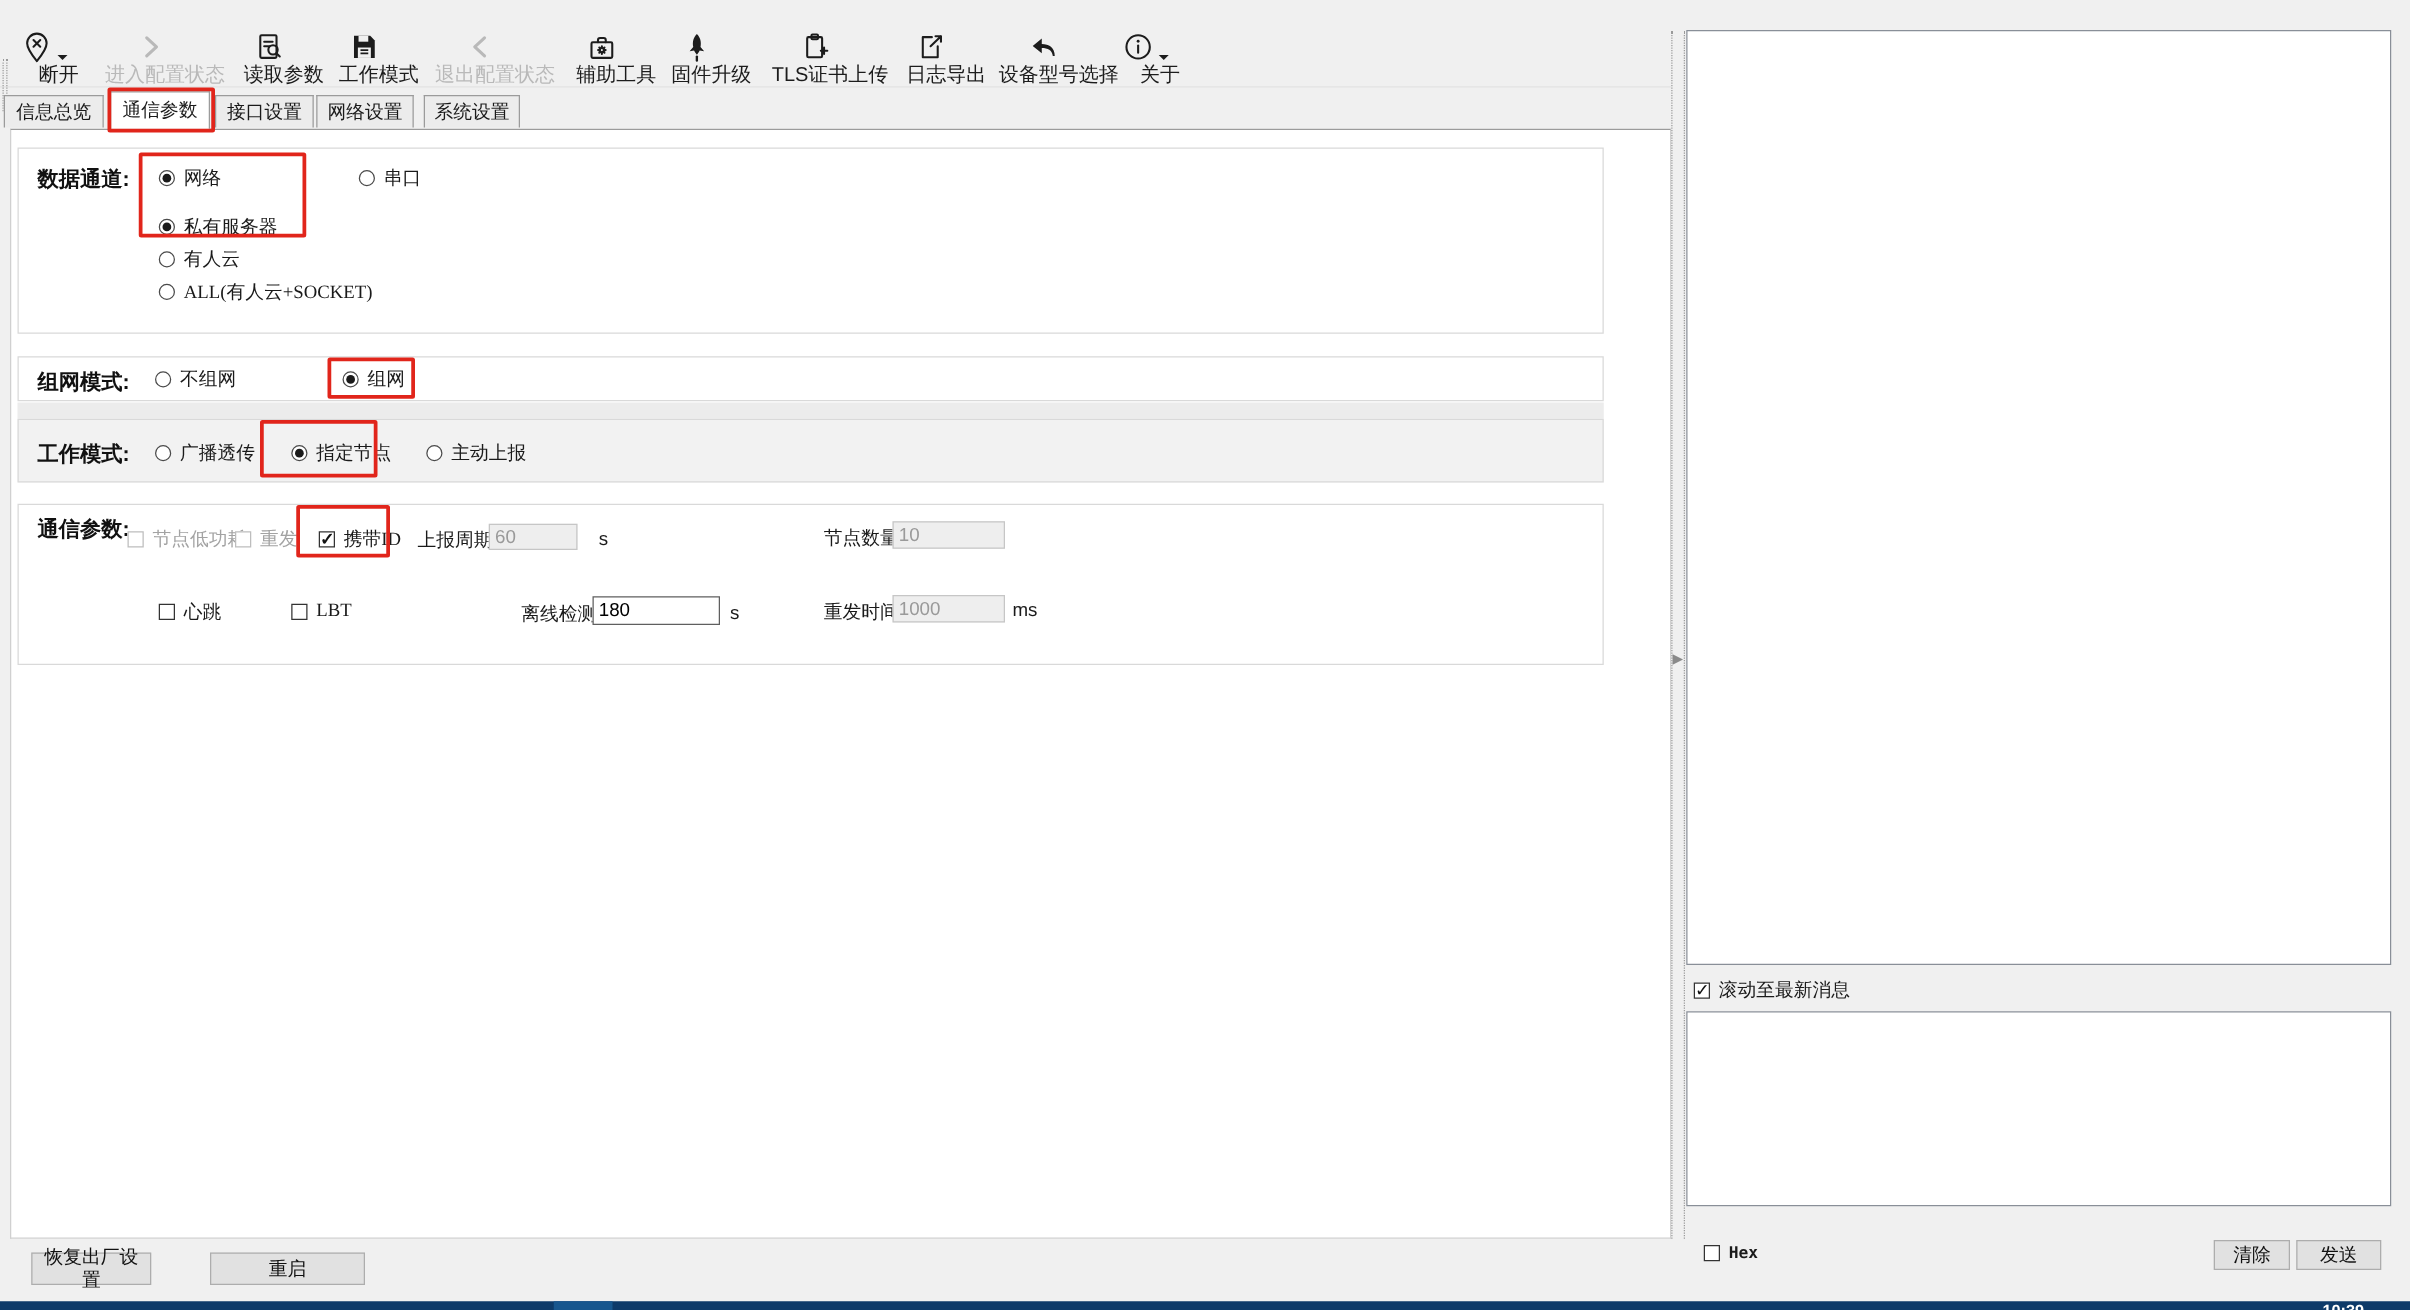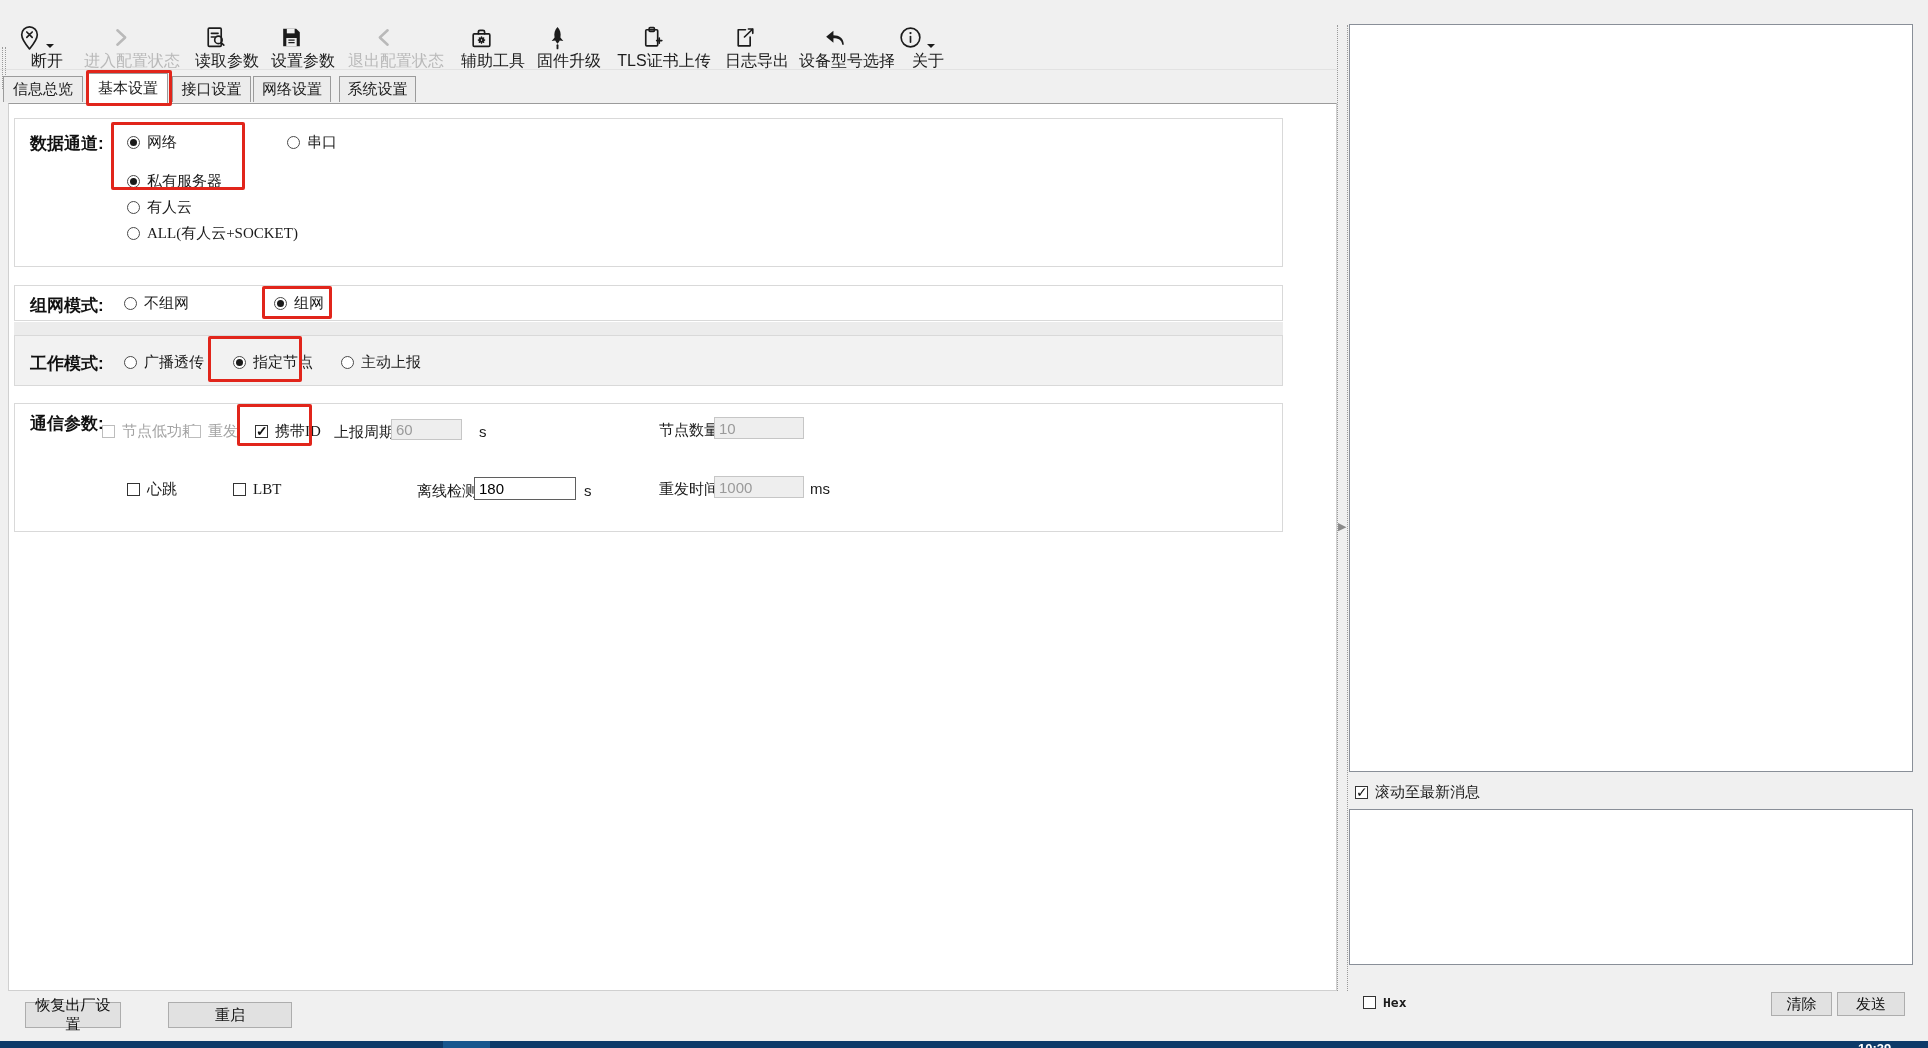--- a/index.html
+++ b/index.html
@@ -106,21 +106,21 @@
 
     <div class="tb-item" style="left:258px;width:66px">
       <div class="tb-iconrow">
         <svg width="27" height="27" viewBox="0 0 26 26">
           <path d="M5 4.5 h12.5 L21 8 v13.5 H5 Z" fill="currentColor"></path>
           <rect x="8.5" y="4.5" width="7.5" height="4.5" fill="#f0f0f0"></rect>
           <rect x="8" y="13.5" width="10" height="8" fill="#f0f0f0"></rect>
           <path d="M10 15.5 h6 M10 18 h6" stroke="currentColor" stroke-width="1.2"></path>
         </svg>
       </div>
-      <span class="tlabel">设置参数</span>
+      <span class="tlabel">工作模式</span>
     </div>
 
     <div class="tb-item disabled" style="left:336px;width:96px">
       <div class="tb-iconrow">
         <svg class="ic" width="27" height="27" viewBox="0 0 26 26" style="stroke-width:2.4">
           <path d="M16 6 l-7.5 7 L16 20"></path>
         </svg>
       </div>
       <span class="tlabel">退出配置状态</span>
     </div>
@@ -188,21 +188,21 @@
       </div>
       <span class="tlabel">关于</span>
     </div>
   </div>
 
   <div class="tabrow">
     <div class="tab" style="left:3px;top:4px;width:80px;height:26px">
         <span>信息总览</span>
       </div>
     <div class="tab active" style="left:88px;top:1px;width:80px;height:30px">
-        <span>基本设置</span>
+        <span>通信参数</span>
       </div>
     <div class="tab" style="left:172px;top:4px;width:79px;height:26px">
         <span>接口设置</span>
       </div>
     <div class="tab" style="left:253px;top:4px;width:78px;height:26px">
         <span>网络设置</span>
       </div>
     <div class="tab" style="left:339px;top:4px;width:77px;height:26px">
         <span>系统设置</span>
       </div>

